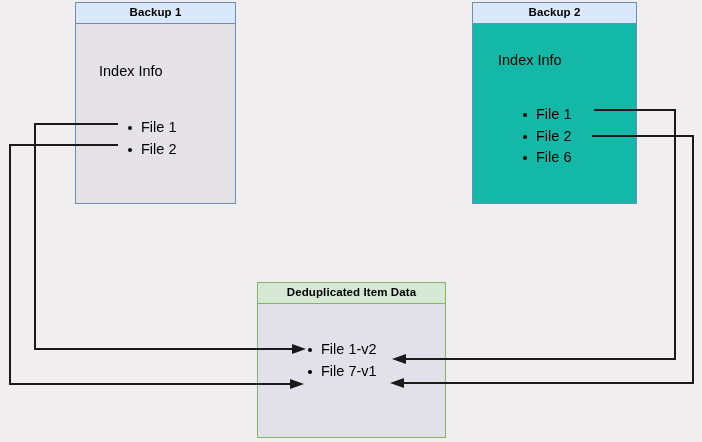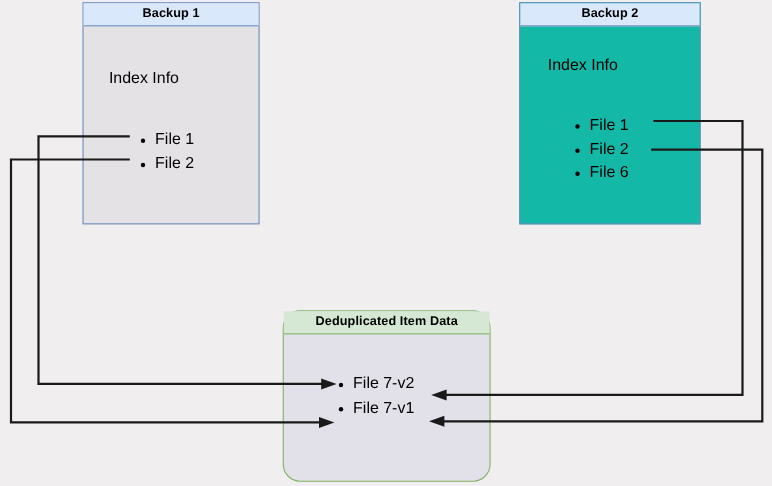--- a/index.html
+++ b/index.html
@@ -140,28 +140,28 @@
         <span class="bullet"></span>
         <span>File 2</span>
       </li>
       <li>
         <span class="bullet"></span>
         <span>File 6</span>
       </li>
     </ul>
   </div>
 
-  <div class="box dedup" style="left:257px; top:282px; width:189px; height:156px;border-radius:16px;">
+  <div class="box dedup" style="left:257px; top:282px; width:189px; height:156px;">
     <div class="box-header">
       <span class="box-title-text">Deduplicated Item Data</span>
     </div>
     <ul class="file-list" style="left:50px; top:56px;">
       <li>
         <span class="bullet"></span>
-        <span>File 7-v2</span>
+        <span>File 1-v2</span>
       </li>
       <li>
         <span class="bullet"></span>
         <span>File 7-v1</span>
       </li>
     </ul>
   </div>
 
   <svg id="connectors" viewBox="0 0 702 442">
 

